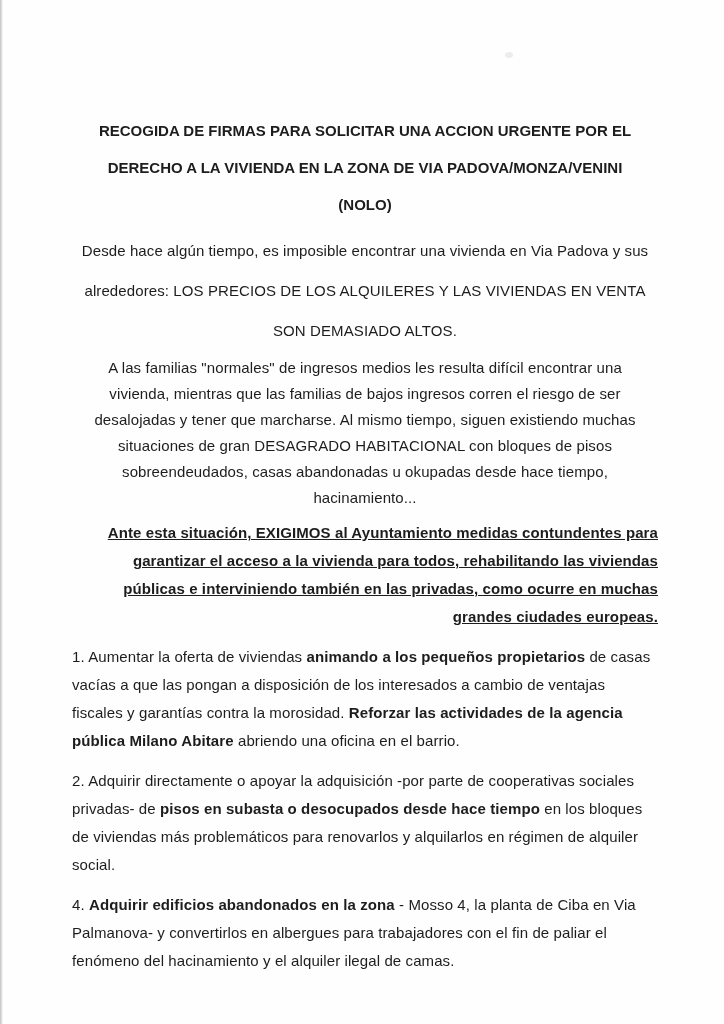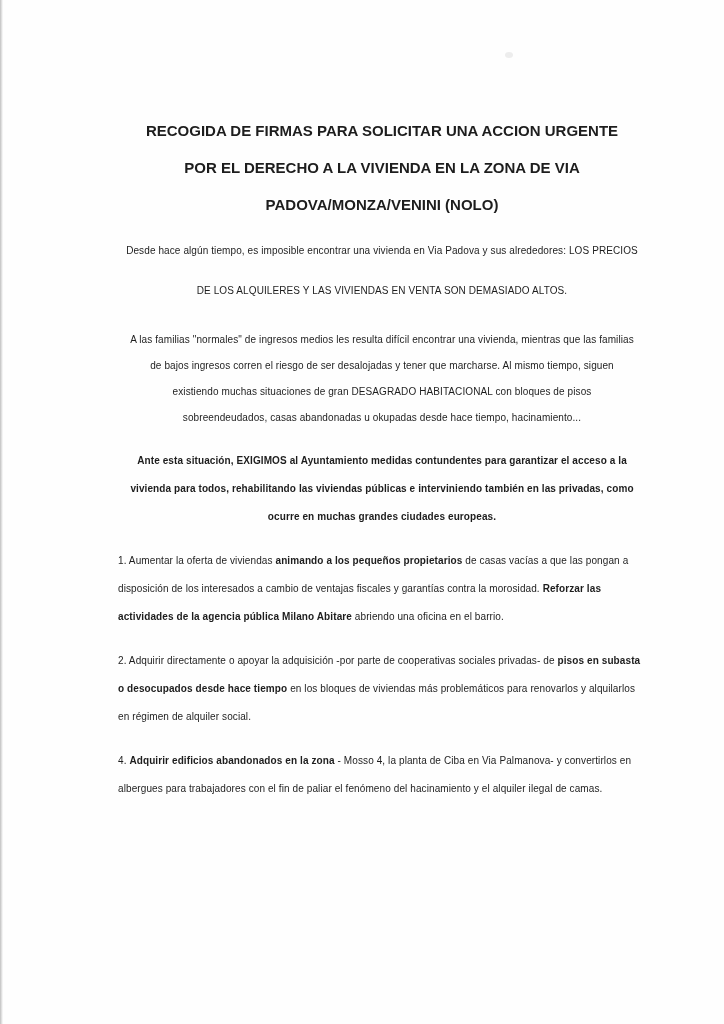--- a/index.html
+++ b/index.html
@@ -8,21 +8,21 @@
     padding: 0;
     background: #ffffff;
   }
   .page {
     position: relative;
     width: 724px;
     height: 1024px;
     margin: 0;
     background: #fefefe;
     box-sizing: border-box;
-    padding: 112px 62px 0 102px;
+    padding: 112px 62px 0 68px;
     overflow: hidden;
     font-family: "Liberation Sans", "DejaVu Sans", sans-serif;
     color: #1d1d1d;
   }
   
   .scan-edge {
     position: absolute;
     left: 0;
     top: 0;
     width: 3px;
@@ -34,22 +34,22 @@
   .scan-smudge {
     position: absolute;
     left: 505px;
     top: 52px;
     width: 8px;
     height: 6px;
     border-radius: 50%;
     background: #ededed;
   }
   .para {
-    margin: 16px;
-    font-size: 10px;
+    margin: 4px;
+    font-size: 15px;
     line-height: 28px;
     letter-spacing: 0.1px;
     font-weight: normal;
   }
   .para .b {
     font-weight: bold;
   }
   .doc-title {
     font-size: 15px;
     font-weight: bold;
@@ -65,21 +65,22 @@
   }
   .p-context {
     margin-top: 2px;
     line-height: 26px;
     text-align: center;
     padding: 0 12px;
   }
   .p-demand {
     margin-top: 8px;
     line-height: 28px;
-    text-align: center;
+    text-align: right;
+    text-decoration: underline;
   }
   .p-proposals-intro {
     margin-top: 12px;
   }
   .p-item {
     margin-top: 12px;
   }
 </style>
 </head>
 <body>

